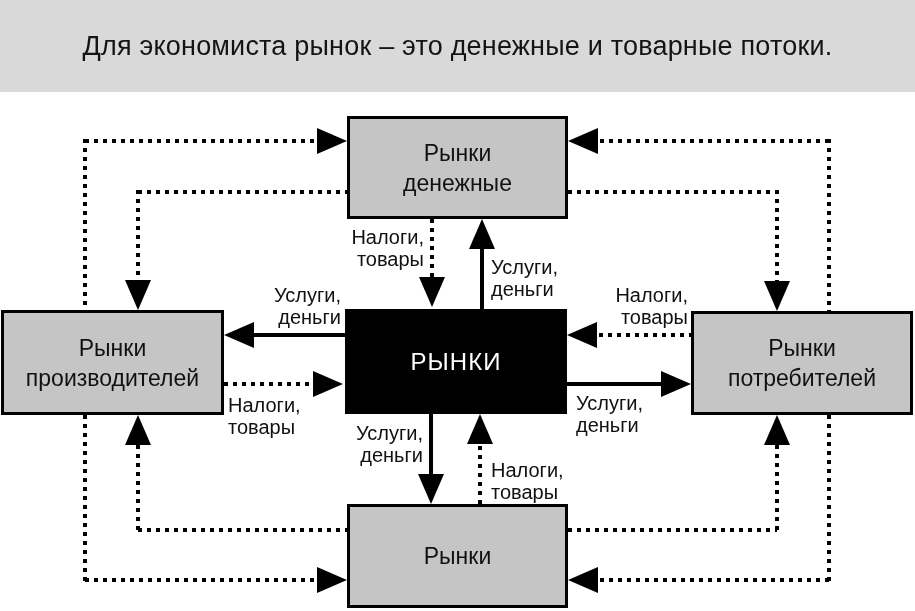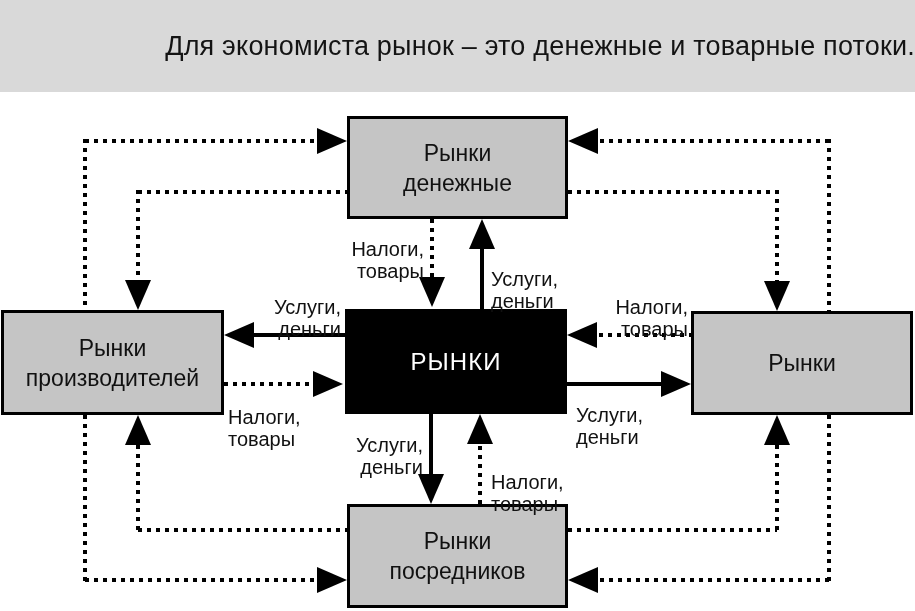--- a/index.html
+++ b/index.html
@@ -1,34 +1,34 @@
 <!DOCTYPE html>
 <html><head>
 <meta charset="utf-8">
 <style>
   html,body{margin:0;padding:0;background:#fff;}
   .stage{position:relative;width:915px;height:611px;background:#fff;overflow:hidden;
          font-family:"Liberation Sans","DejaVu Sans",sans-serif;color:#111;}
   .titlebar{position:absolute;left:0;top:0;width:915px;height:92px;background:#d9d9d9;
-            display:flex;align-items:center;justify-content:flex-end;}
+            display:flex;align-items:center;justify-content:center;}
   .title{font-size:27px;color:#141414;letter-spacing:0.2px;}
   .node{position:absolute;background:#c5c5c5;border:3px solid #000;box-sizing:border-box;
         display:flex;flex-direction:column;align-items:center;justify-content:center;
         font-size:23px;line-height:30px;text-align:center;}
   .node.center{background:#000;color:#fff;border:none;font-size:24px;letter-spacing:1px;line-height:31px;}
   .dot-h{position:absolute;height:4px;background:repeating-linear-gradient(to right,#000 0 4px,transparent 4px 9px);}
   .dot-v{position:absolute;width:4px;background:repeating-linear-gradient(to bottom,#000 0 4px,transparent 4px 9px);}
   .sol-h{position:absolute;height:4px;background:#000;}
   .sol-v{position:absolute;width:4px;background:#000;}
   .ah{position:absolute;width:0;height:0;}
   .ah-left{border-top:13px solid transparent;border-bottom:13px solid transparent;border-right:30px solid #000;}
   .ah-right{border-top:13px solid transparent;border-bottom:13px solid transparent;border-left:30px solid #000;}
   .ah-up{border-left:13px solid transparent;border-right:13px solid transparent;border-bottom:30px solid #000;}
   .ah-down{border-left:13px solid transparent;border-right:13px solid transparent;border-top:30px solid #000;}
-  .flabel{position:absolute;font-size:20px;line-height:22px;color:#111;margin-top:12px;}
+  .flabel{position:absolute;font-size:20px;line-height:22px;color:#111;}
   .tr{text-align:right;}
 </style>
 </head>
 <body>
 
 <div class="stage">
 
   <div class="titlebar">
     <div class="title">Для экономиста рынок – это денежные и товарные потоки.</div>
   </div>
@@ -89,24 +89,24 @@
   </div>
   <div class="node" style="left:1px;top:310px;width:223px;height:105px;">
     <div>Рынки</div>
     <div>производителей</div>
   </div>
   <div class="node center" style="left:345px;top:309px;width:222px;height:105px;">
     <div>РЫНКИ</div>
   </div>
   <div class="node" style="left:691px;top:311px;width:222px;height:104px;">
     <div>Рынки</div>
+    <div>потребителей</div>
   </div>
   <div class="node" style="left:347px;top:504px;width:221px;height:104px;">
     <div>Рынки</div>
-    <div>посредников</div>
   </div>
 
   <div class="flabel tr" style="left:344px;top:226px;width:80px;">
     <div>Налоги,</div>
     <div>товары</div>
   </div>
   <div class="flabel" style="left:491px;top:256px;">
     <div>Услуги,</div>
     <div>деньги</div>
   </div>

